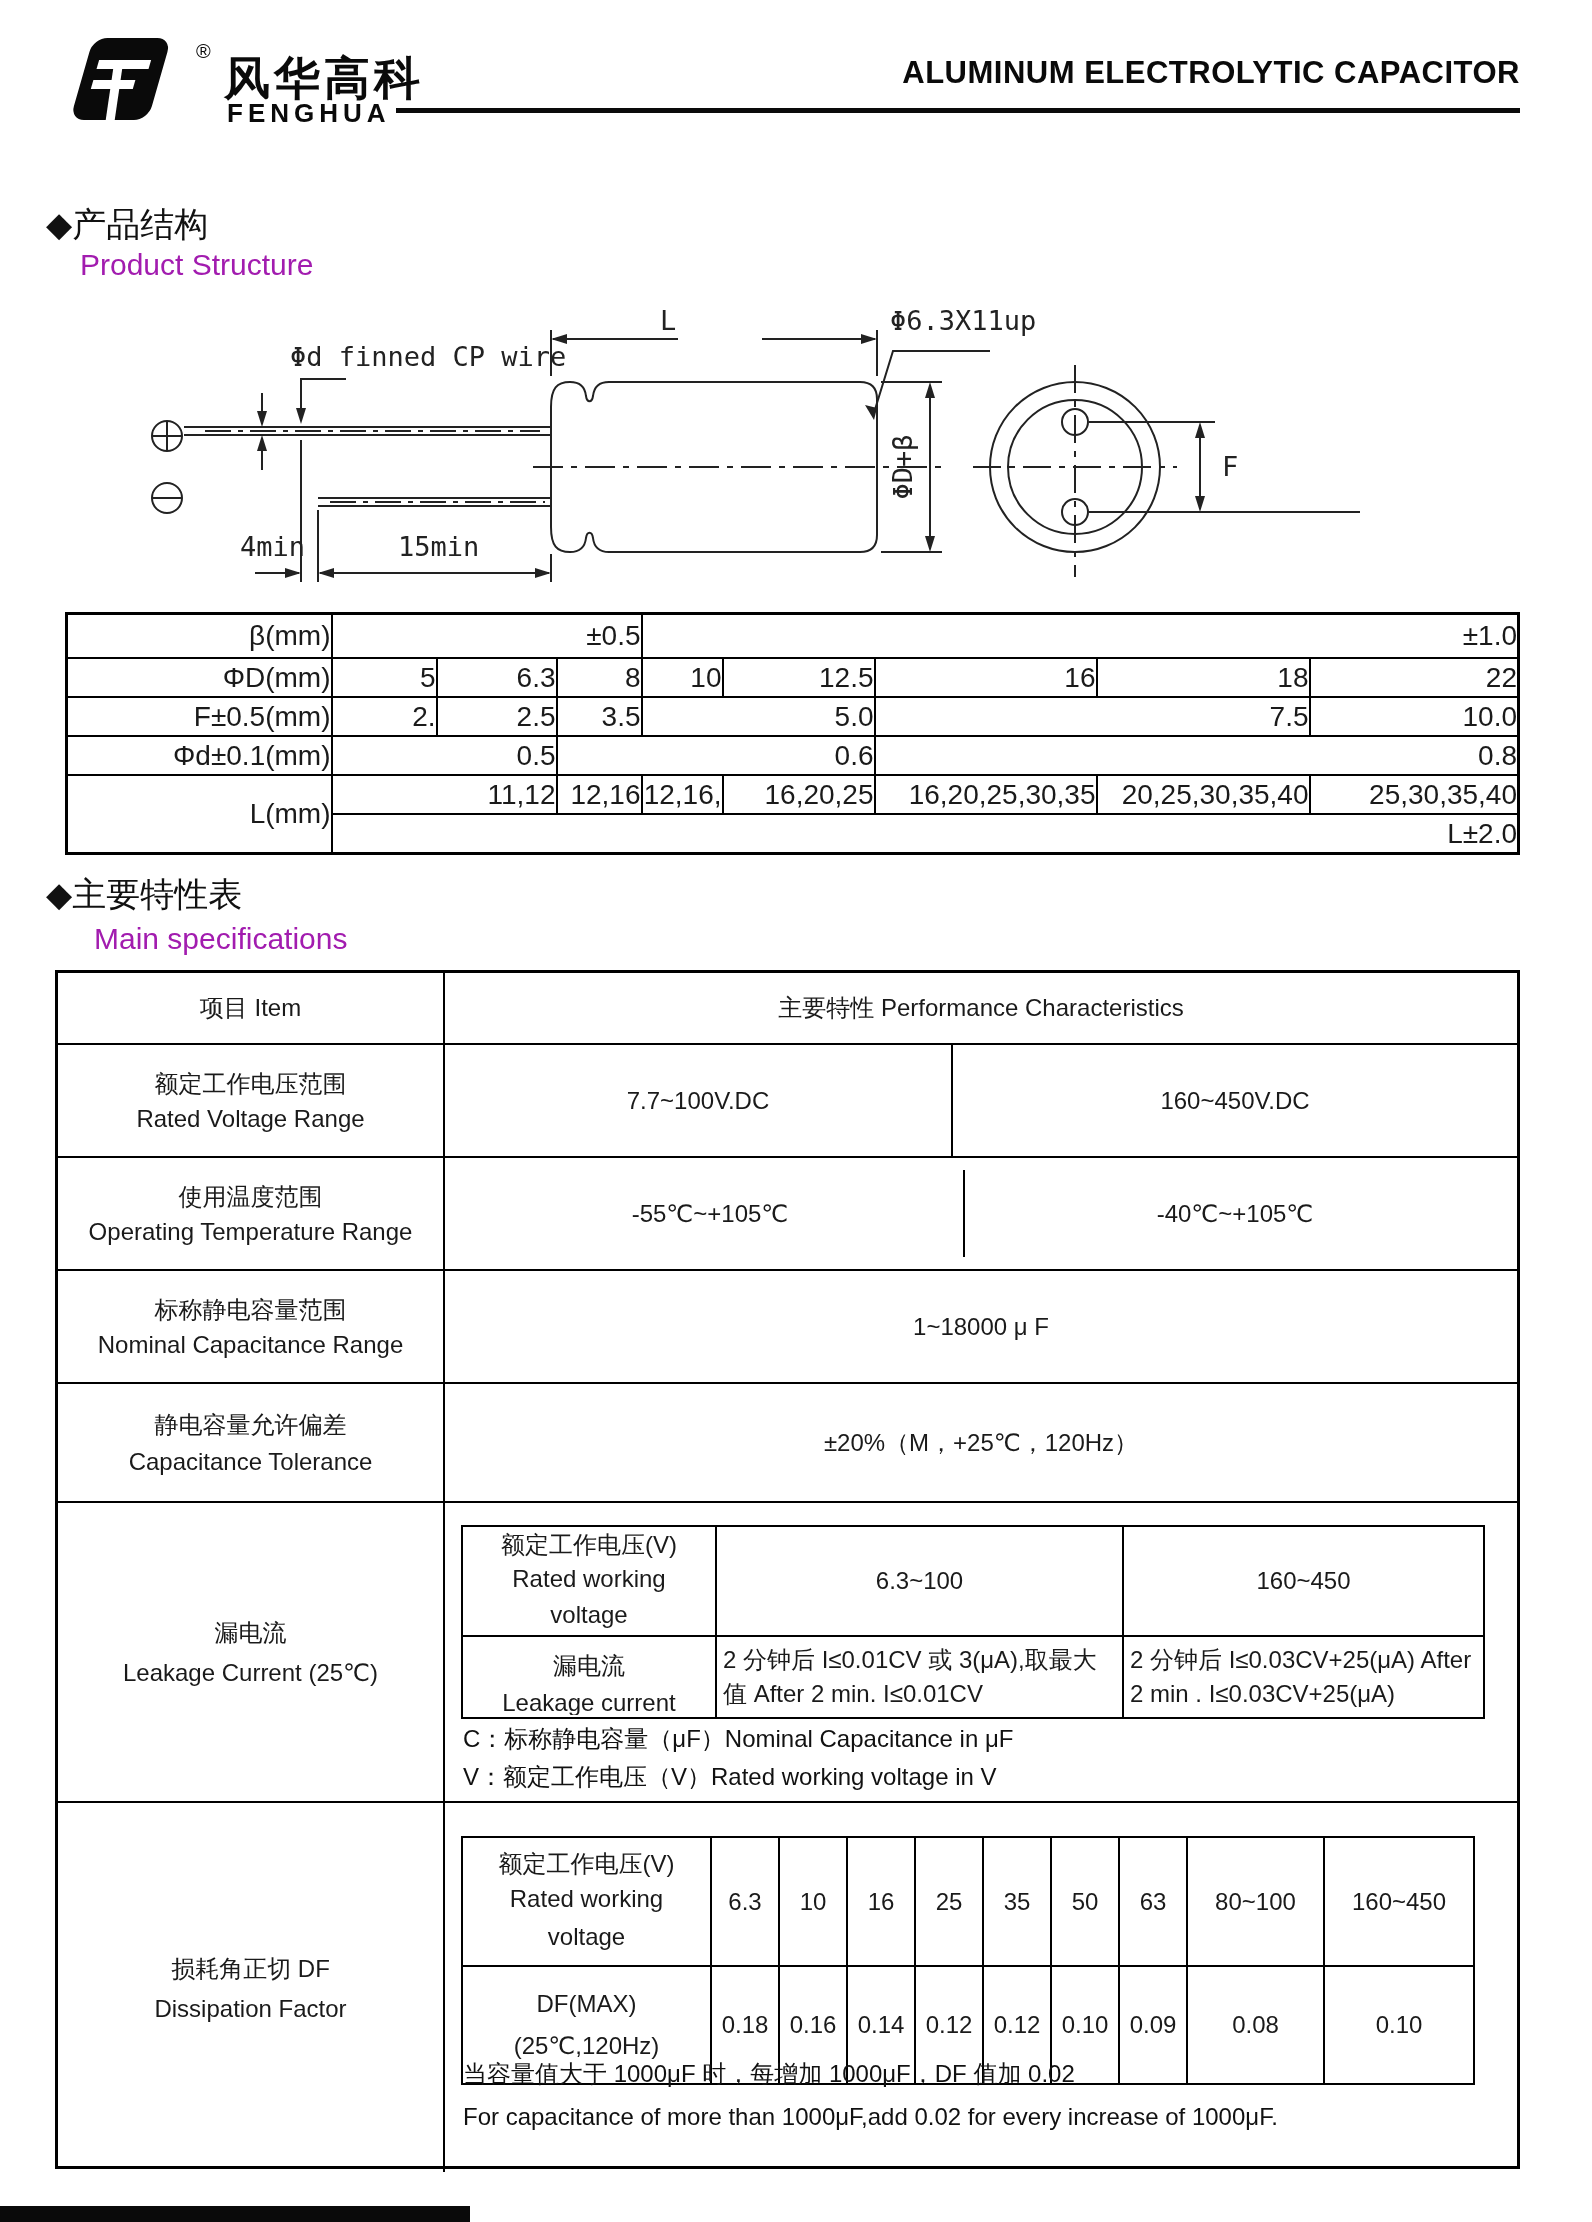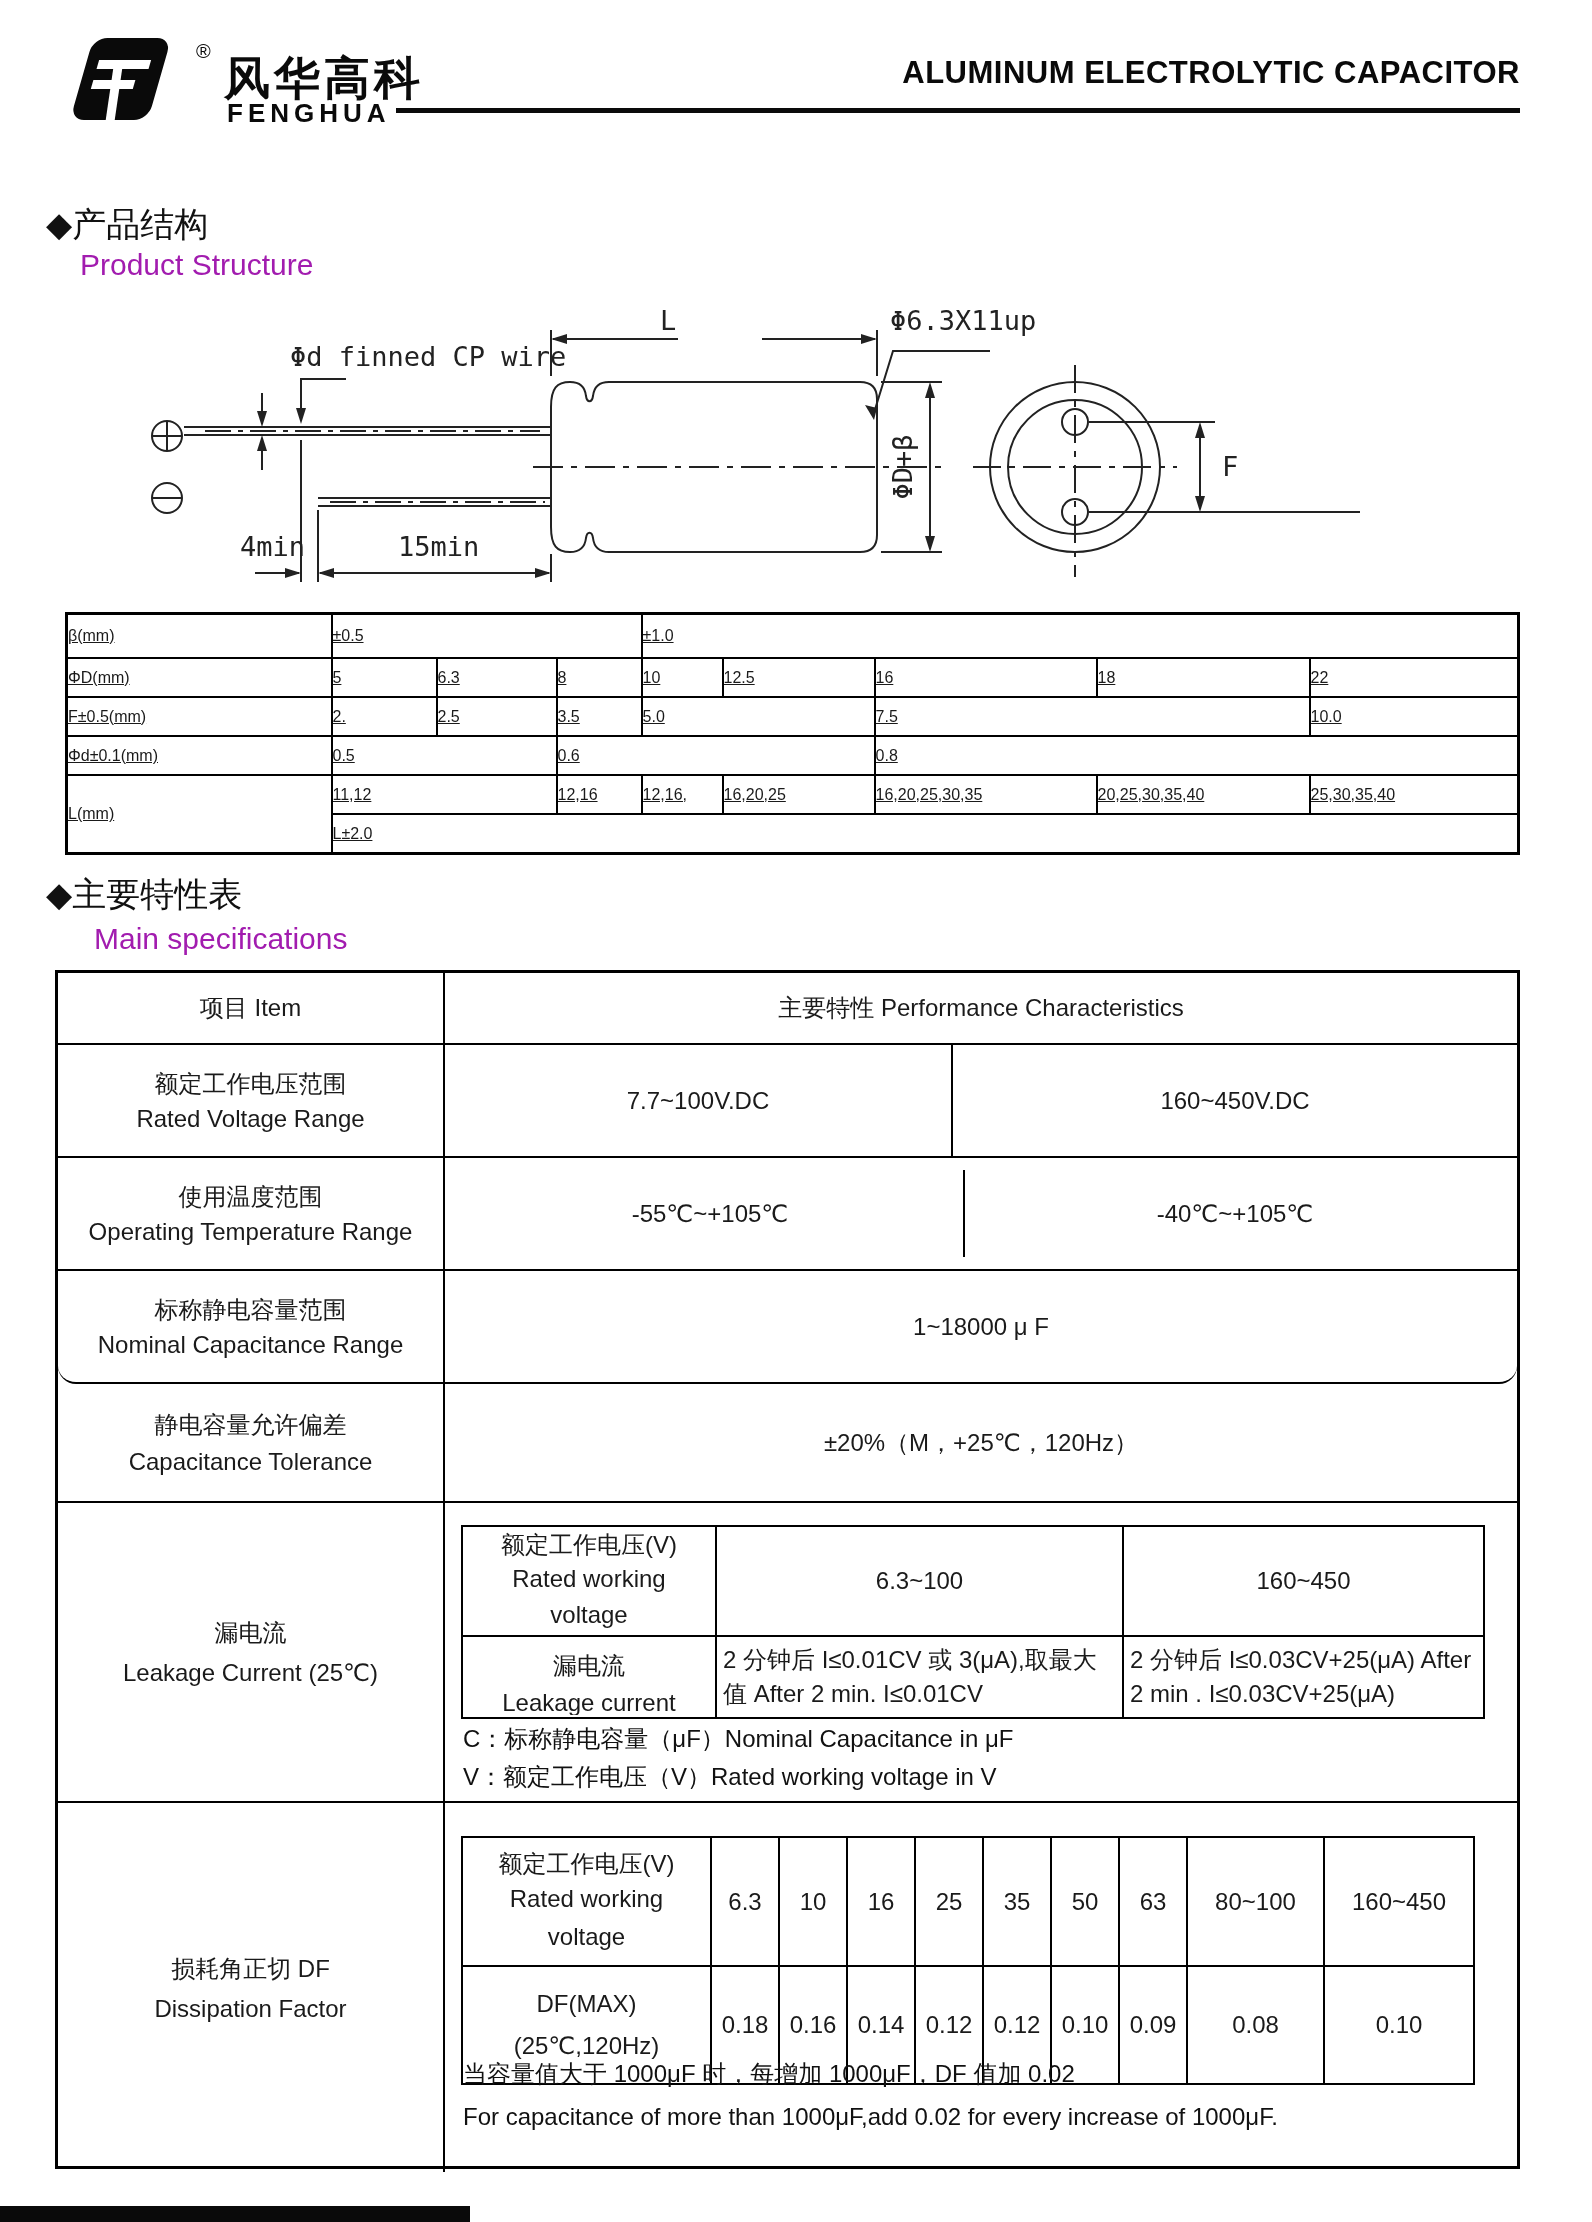--- a/index.html
+++ b/index.html
@@ -10,21 +10,21 @@
   #brand-cn{position:absolute;left:224px;top:48px;font-size:46px;font-weight:bold;letter-spacing:4px;color:#0a0a0a;}
   #brand-en{position:absolute;left:227px;top:98px;font-size:26px;font-weight:bold;letter-spacing:5px;color:#0a0a0a;}
   #reg-mark{position:absolute;left:196px;top:40px;font-size:20px;color:#0a0a0a;}
   #doc-title{position:absolute;right:72px;top:55px;font-size:31px;font-weight:bold;color:#0a0a0a;letter-spacing:0.5px;}
   #header-rule{position:absolute;left:396px;top:108px;width:1124px;height:5px;background:#0a0a0a;}
   
   .h-cn{font-size:34px;color:#111;}
   .h-en{font-size:30px;color:#a21caf;}
   
   #dim-table{position:absolute;left:65px;top:612px;border-collapse:collapse;table-layout:fixed;width:1452px;}
-  #dim-table td{border:2px solid #000;text-align:left;vertical-align:middle;font-size:16px;padding:0;height:37px;overflow:hidden;white-space:nowrap;text-decoration:underline;}
+  #dim-table td{border:2px solid #000;text-align:right;vertical-align:middle;font-size:28px;padding:0;height:37px;overflow:hidden;white-space:nowrap;}
   #dim-table{border:3px solid #000;}
   
   #spec-table{position:absolute;left:55px;top:970px;width:1465px;height:1199px;border:3px solid #000;box-sizing:border-box;font-size:24px;}
   .srow{display:flex;border-bottom:2px solid #000;box-sizing:border-box;}
   .srow:last-child{border-bottom:none;}
   .slabel{width:387px;border-right:2px solid #000;box-sizing:border-box;display:flex;flex-direction:column;align-items:center;justify-content:space-evenly;text-align:center;padding:18px 4px;}
   .scontent{flex:1;display:flex;align-items:center;justify-content:center;position:relative;box-sizing:border-box;}
   .half{display:flex;align-items:center;justify-content:center;box-sizing:border-box;height:100%;}
   .inner-tbl{position:absolute;border-collapse:collapse;table-layout:fixed;}
   .inner-tbl td{border:2px solid #000;text-align:center;vertical-align:middle;font-size:24px;padding:2px 6px;box-sizing:border-box;}
@@ -248,21 +248,21 @@
       <div class="slabel">
         <div>使用温度范围</div>
         <div>Operating Temperature Range</div>
       </div>
       <div class="scontent" style="padding:12px;display:flex;align-items:stretch;">
         <div class="half" style="width:508px;border-right:2px solid #000;">-55℃~+105℃</div>
         <div class="half" style="flex:1;">-40℃~+105℃</div>
       </div>
     </div>
 
-    <div class="srow" style="height:113px;border-radius:18px;">
+    <div class="srow" style="height:113px;">
       <div class="slabel">
         <div>标称静电容量范围</div>
         <div>Nominal Capacitance Range</div>
       </div>
       <div class="scontent">1~18000 μ F</div>
     </div>
 
     <div class="srow" style="height:119px;">
       <div class="slabel">
         <div>静电容量允许偏差</div>

